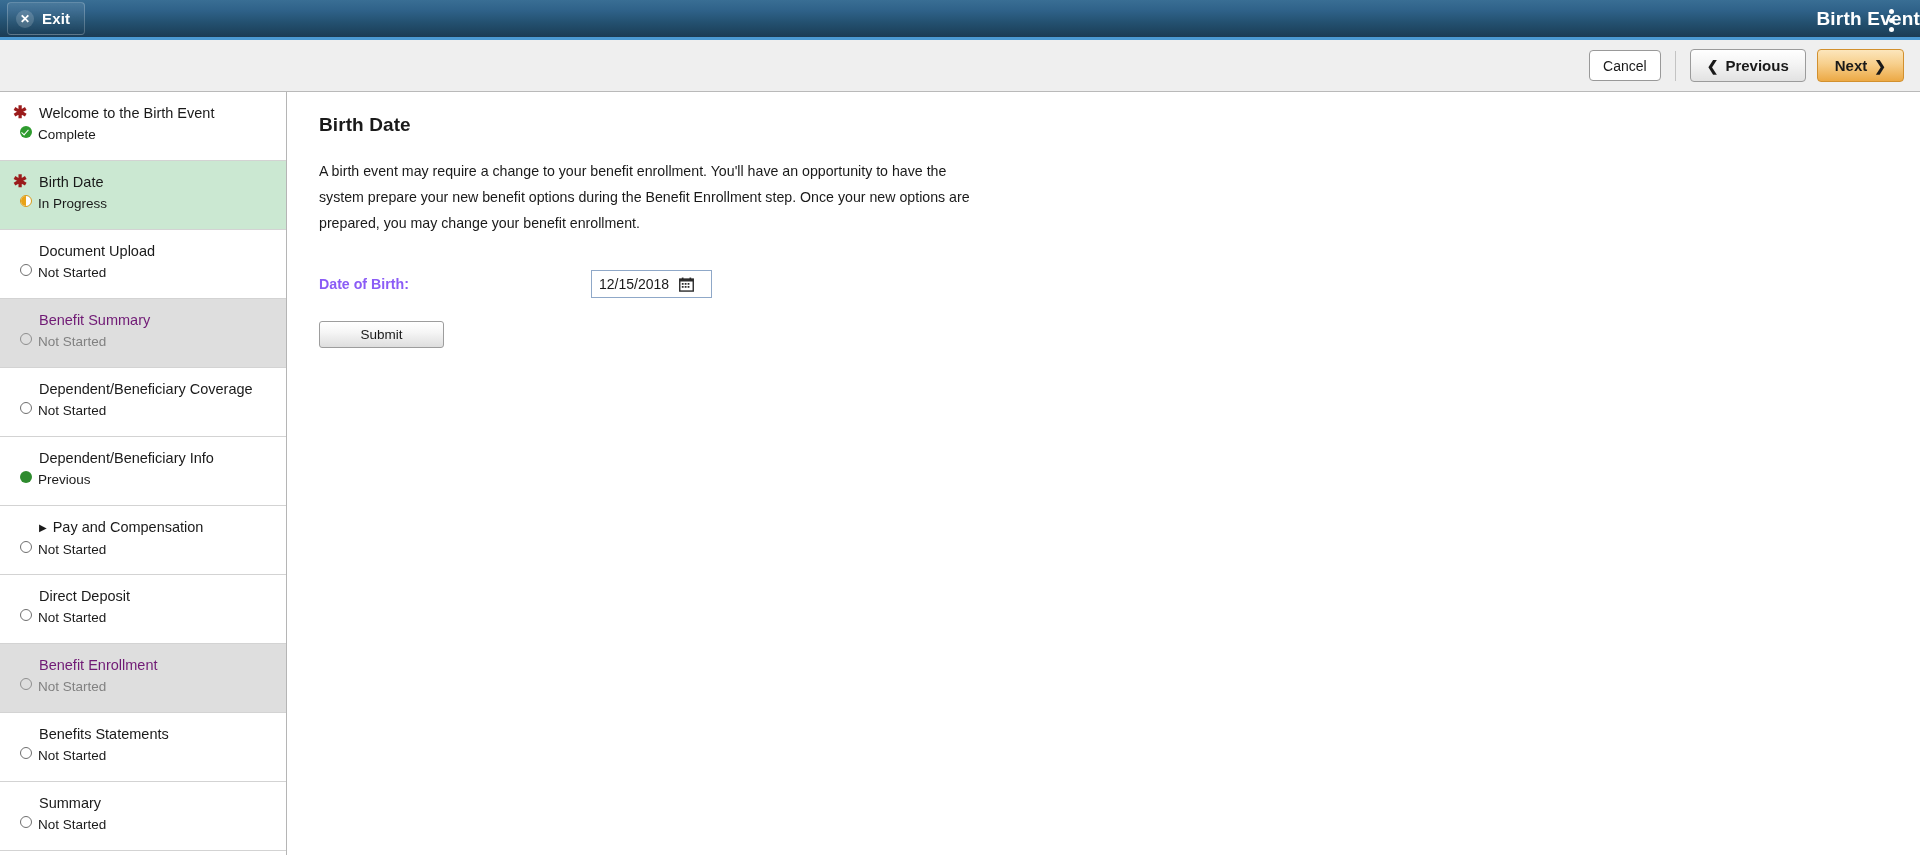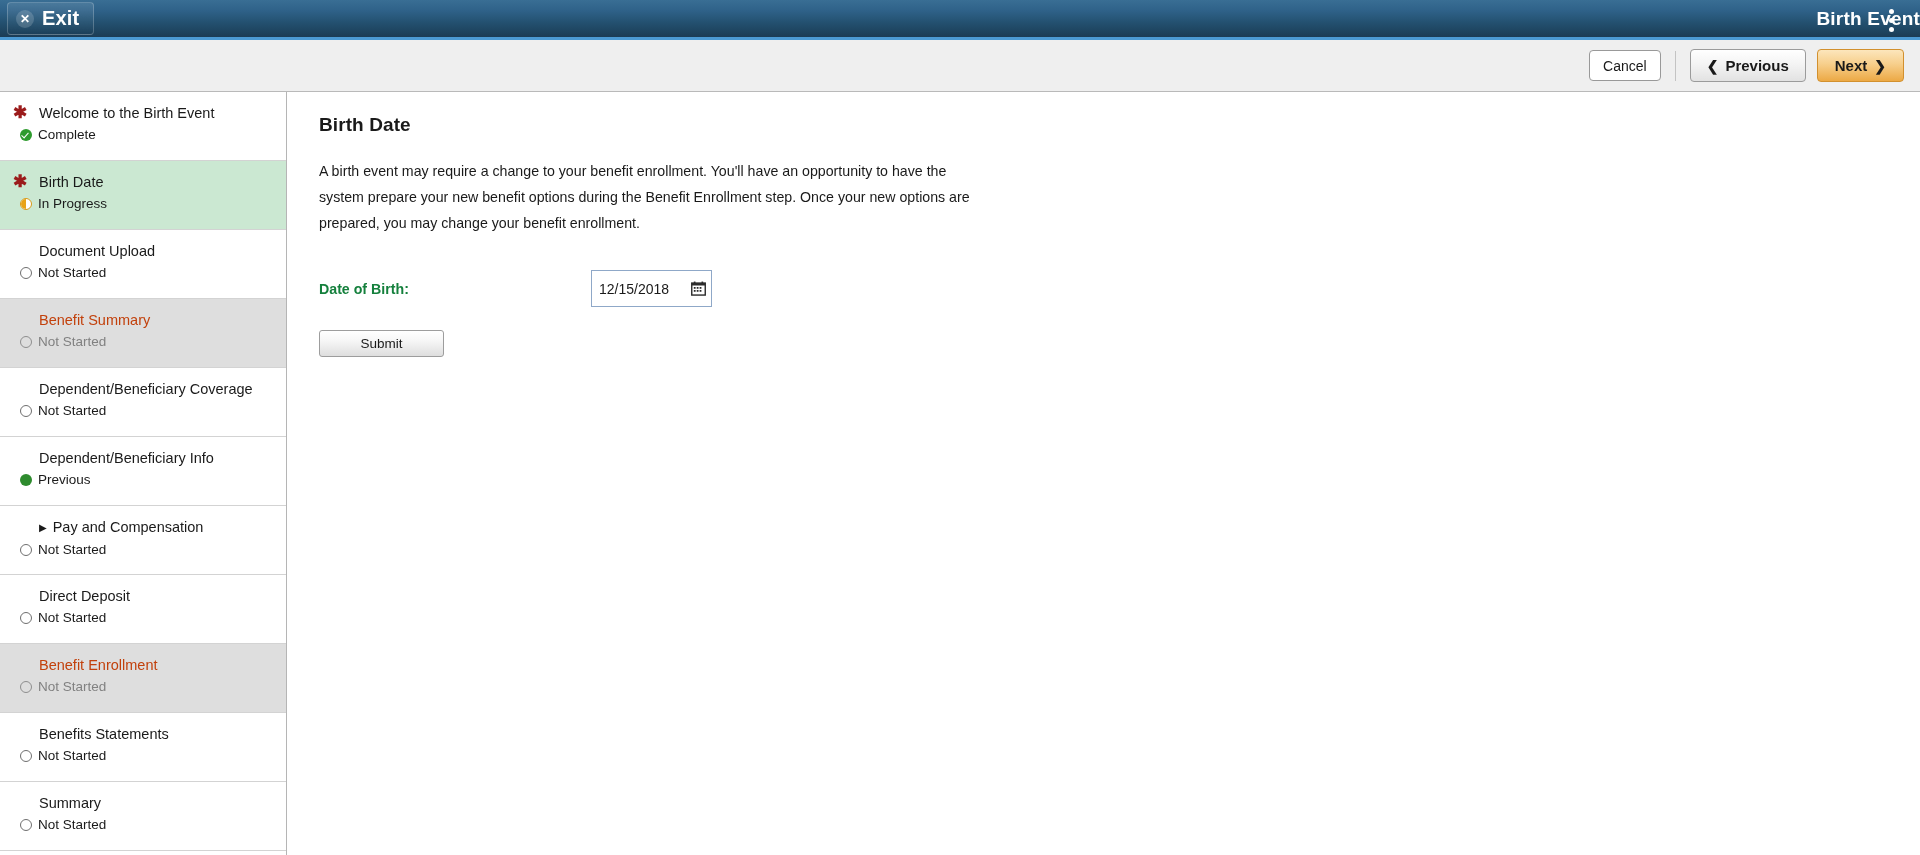--- a/index.html
+++ b/index.html
@@ -41,21 +41,21 @@
     background: rgba(255,255,255,0.17);
     color: #ffffff;
     font-size: 12px;
     font-weight: bold;
     line-height: 18px;
     text-align: center;
     flex: 0 0 auto;
   }
   .exit-label {
     color: #ffffff;
-    font-size: 20px;
+    font-size: 15px;
     font-weight: bold;
     letter-spacing: .2px;
   }
   .header-title {
     width: 100%;
     text-align: right;
     color: #ffffff;
     font-size: 19px;
     font-weight: bold;
     letter-spacing: .2px;
@@ -170,35 +170,34 @@
     font-weight: bold;
     line-height: 18px;
   }
   .step-title {
     margin-left: 39px;
     font-size: 14.5px;
     font-weight: normal;
     color: #1a1a1a;
     line-height: 18px;
   }
-  .step.disabled .step-title { color: #c2410c; }
+  .step.disabled .step-title { color: #701a75; }
   .step-caret {
     display: inline-block;
     margin-right: 6px;
     font-size: 10px;
     color: #1a1a1a;
     vertical-align: 1px;
   }
   .step-status {
     margin-left: 20px;
     margin-top: 4px;
     font-size: 13.5px;
     color: #1a1a1a;
     display: flex;
-    align-items: center;
     gap: 6px;
     line-height: 17px;
   }
   .step.disabled .step-status { color: #818181; }
 
   .dot {
     flex: 0 0 auto;
     width: 12px; height: 12px;
     border-radius: 50%;
     display: inline-block;
@@ -260,31 +259,31 @@
   .field-row {
     display: flex;
     align-items: center;
     margin-bottom: 23px;
   }
   .field-label {
     width: 272px;
     flex: 0 0 272px;
     font-size: 14.2px;
     font-weight: bold;
-    color: #15803d;
+    color: #8b5cf6;
   }
   .date-wrap {
     display: inline-flex;
     align-items: center;
     width: 121px;
-    height: 37px;
+    height: 28px;
     border: 1px solid #8fa8c8;
     background: #ffffff;
     padding: 0 5px 0 7px;
-    justify-content: space-between;
+    justify-content: flex-start;
   }
   .date-input {
     border: none;
     outline: none;
     background: transparent;
     font-family: "Liberation Sans", sans-serif;
     font-size: 14px;
     color: #1a1a1a;
     width: 80px;
     padding: 0;

